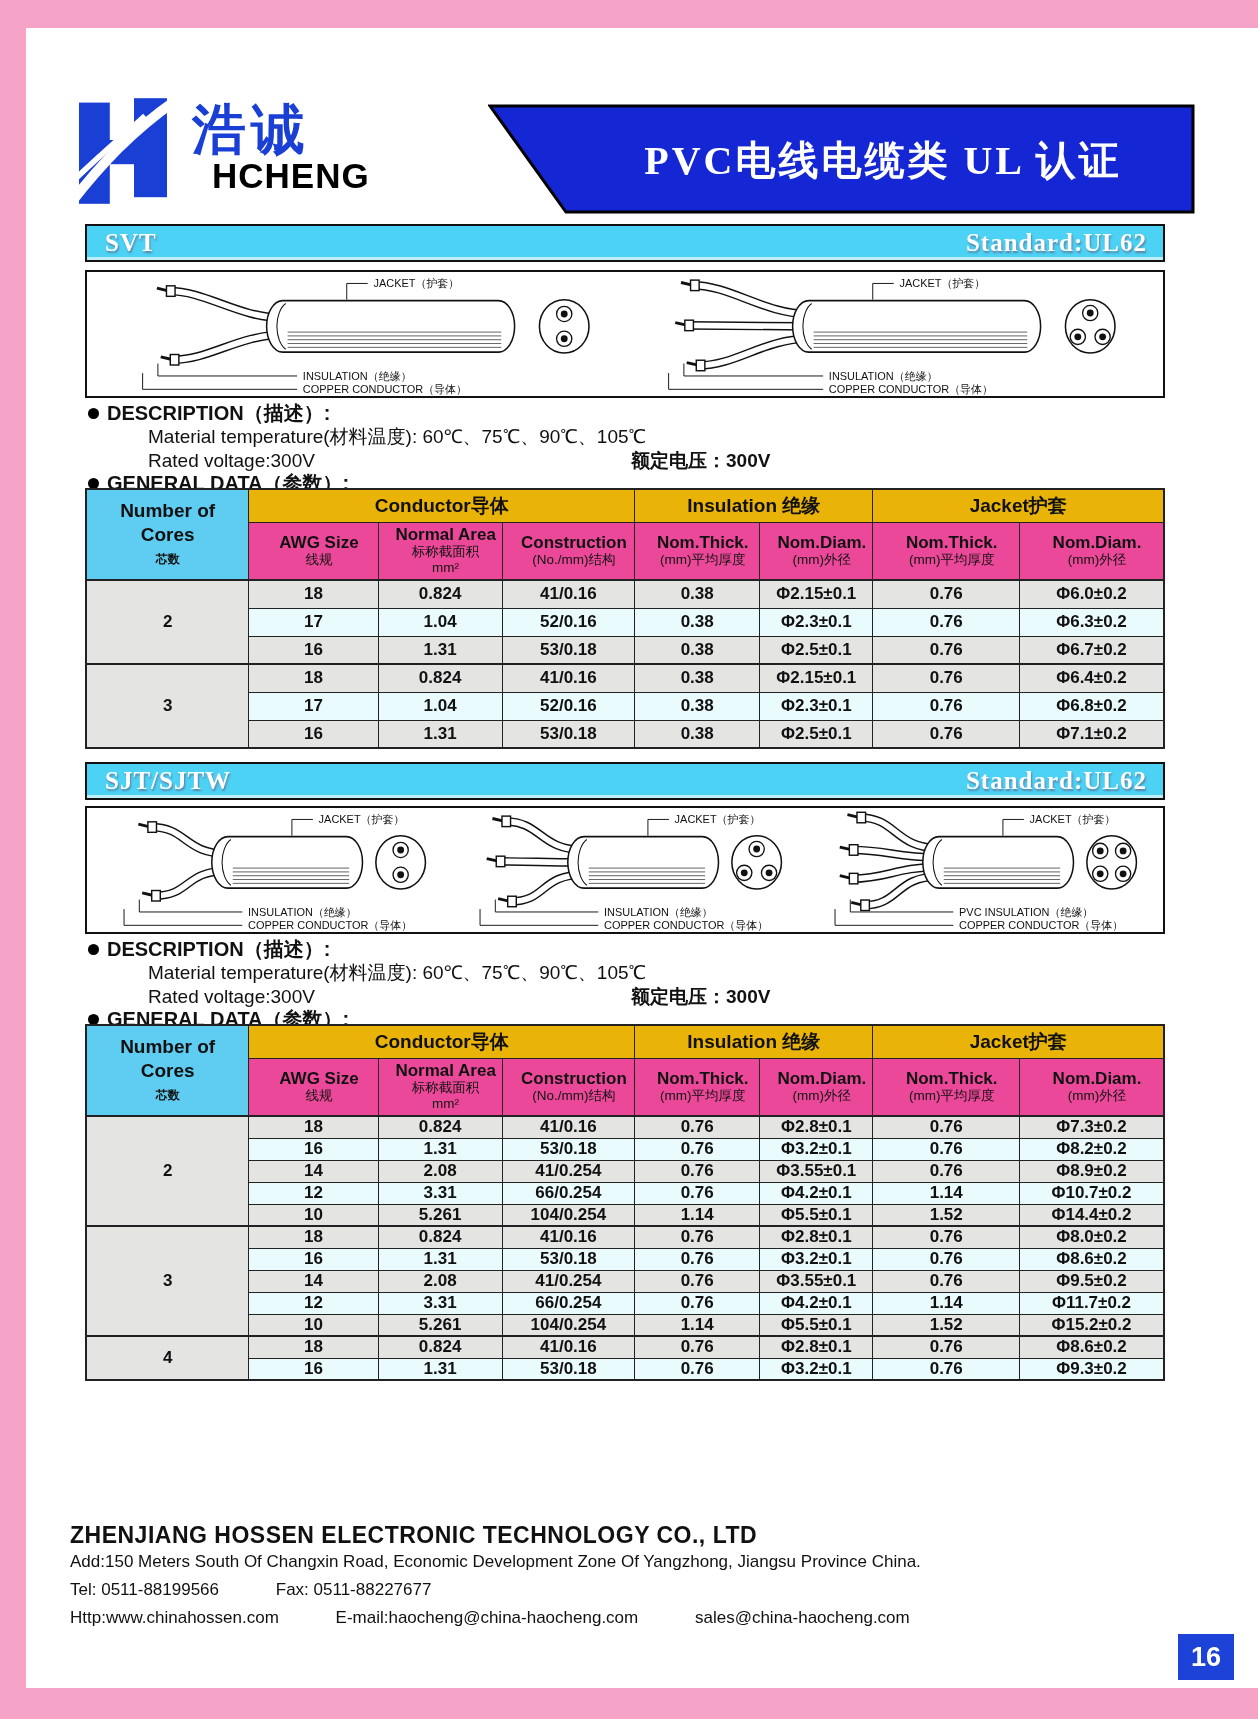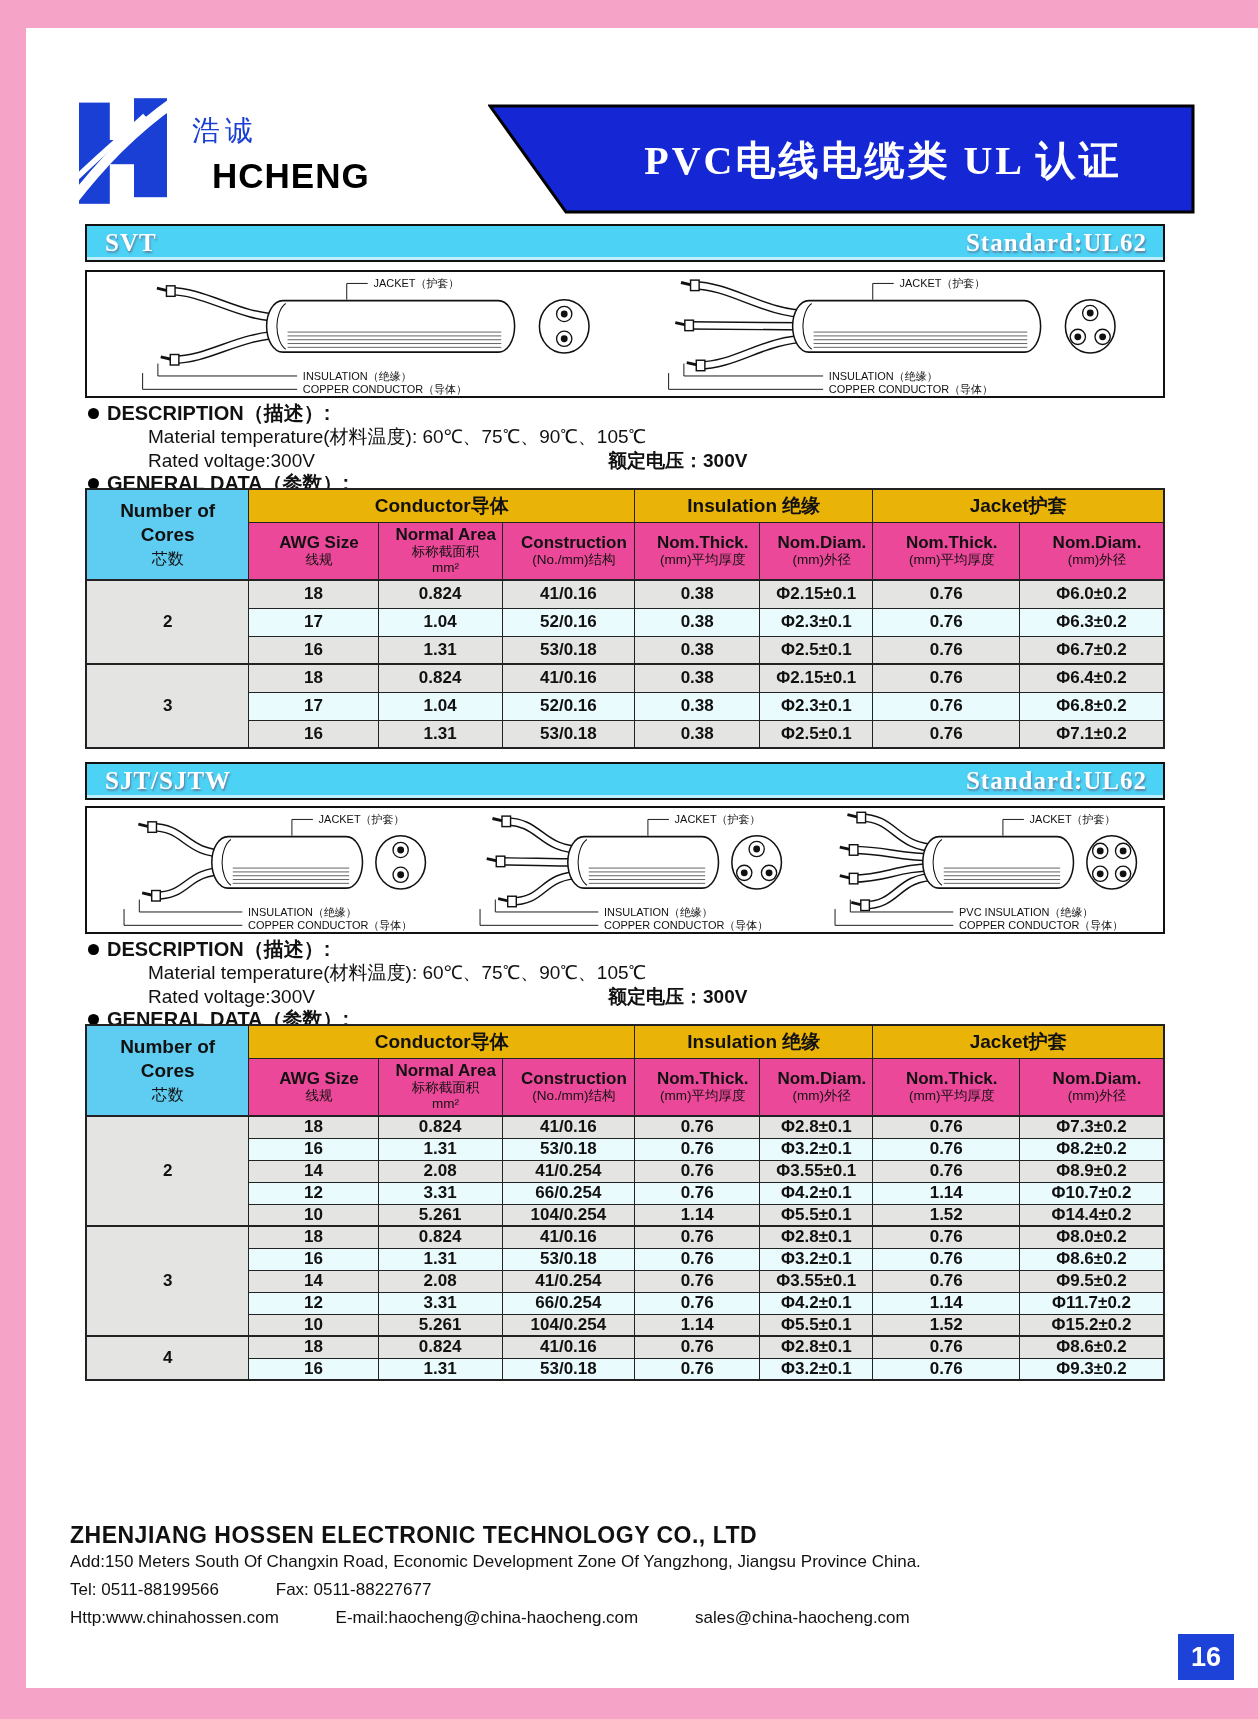--- a/index.html
+++ b/index.html
@@ -6,21 +6,21 @@
   .page{position:relative;width:1258px;height:1719px;background:#fff;overflow:hidden;
         font-family:"Liberation Sans",sans-serif;color:#111;}
   
   .frame{position:absolute;background:#f5a3c7;}
   .frame-top{left:0;top:0;width:1258px;height:28px;}
   .frame-left{left:0;top:0;width:26px;height:1719px;}
   .frame-bottom{left:0;top:1688px;width:1258px;height:31px;}
 
   
   .logo-emblem{position:absolute;left:66px;top:96px;width:114px;height:110px;}
-  .logo-cn{position:absolute;left:192px;top:112px;font-size:28px;font-weight:normal;color:#1a3fd4;letter-spacing:5px;}
+  .logo-cn{position:absolute;left:192px;top:94px;font-size:54px;font-weight:bold;color:#1a3fd4;letter-spacing:5px;}
   .logo-en{position:absolute;left:188px;top:156px;font-size:35px;font-weight:bold;color:#000;letter-spacing:1px;margin-left:24px;}
   .banner-svg{position:absolute;left:488px;top:104px;}
   .banner-text{font-family:"Liberation Serif",serif;font-weight:bold;font-size:40px;fill:#fff;letter-spacing:3px;}
 
   
   .sec-bar{position:absolute;left:85px;width:1080px;height:38px;background:#4bd2f5;
            border:2px solid #111;box-sizing:border-box;box-shadow:inset 0 -3px 0 #bfeffc;}
   .sec-bar .bar-title{position:absolute;left:18px;top:50%;transform:translateY(-50%);
            font-family:"Liberation Serif",serif;font-weight:bold;font-size:25px;color:#fff;
            letter-spacing:1px;text-shadow:1px 2px 2px rgba(110,60,95,.55);}
@@ -31,33 +31,33 @@
   
   .diagram-box{position:absolute;left:85px;width:1080px;height:128px;border:2px solid #111;
                background:#fff;box-sizing:border-box;display:flex;align-items:center;
                justify-content:space-evenly;}
 
   
   .desc{position:absolute;left:88px;width:1020px;font-size:19px;line-height:22px;}
   .desc-title{font-weight:bold;font-size:20px;display:flex;align-items:center;gap:8px;}
   .bullet{width:11px;height:11px;border-radius:50%;background:#000;display:inline-block;flex:0 0 auto;}
   .desc-ind{margin-left:60px;position:relative;}
-  .desc-right{position:absolute;left:460px;top:0;font-weight:bold;}
+  .desc-right{position:absolute;left:483px;top:0;font-weight:bold;}
   .desc .line1,.desc .line2{margin-top:2px;}
 
   
   table.data-table{position:absolute;left:85px;width:1080px;border-collapse:collapse;
                    table-layout:fixed;border:2px solid #222;}
   .data-table th,.data-table td{border:1px solid #222;text-align:center;vertical-align:middle;
                    padding:0;overflow:hidden;}
   .gh th{height:32px;background:#eab308;font-size:19px;font-weight:bold;}
   .sh th{height:56px;background:#ec4899;font-size:17px;font-weight:bold;line-height:18px;padding-left:11px;}
   .sh .cn{display:block;font-weight:normal;font-size:13.5px;line-height:16px;}
   th.cores-head{background:#5fccf1;font-size:19px;font-weight:bold;line-height:24px;}
-  th.cores-head .cn{display:block;font-weight:normal;font-size:16px;}
+  th.cores-head .cn{display:block;font-weight:bold;font-size:12px;}
   td.cores-cell{background:#c9edfb;font-size:21px;font-weight:bold;}
   .svt-rows tr{height:28px;}
   .sjt-rows tr{height:22px;}
   .data-table tbody td{font-size:17px;font-weight:bold;}
   tr.row-gray td{background:#e4e4e2;}
   tr.row-cyan td{background:#eafbfe;}
   tr.group-start td{border-top:2px solid #222;}
 
   
   .footer{position:absolute;left:70px;top:1522px;width:1080px;}

